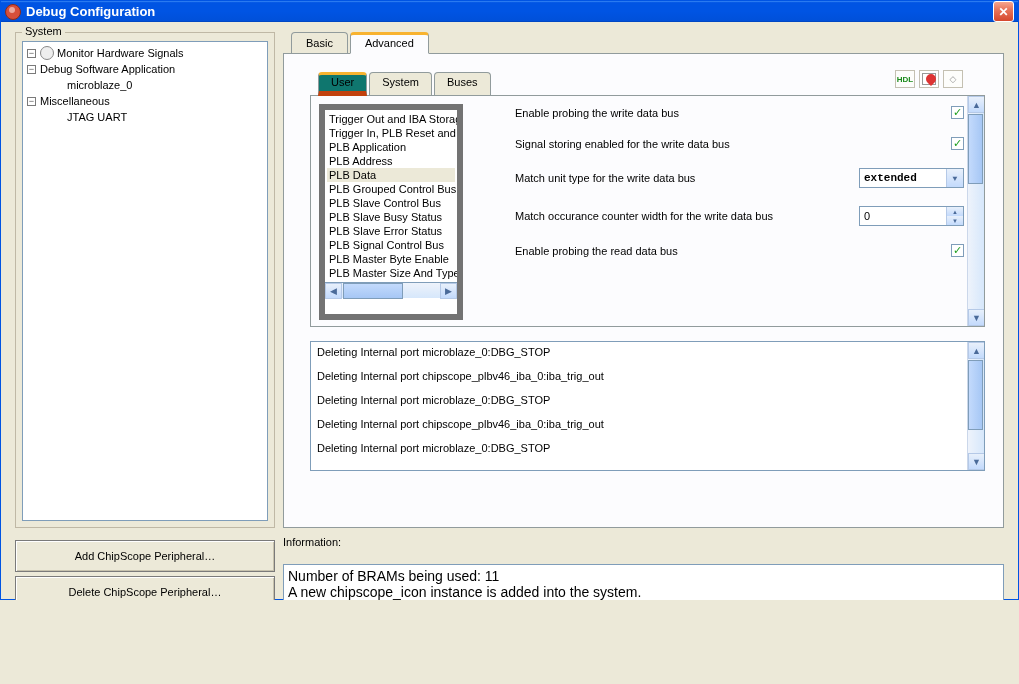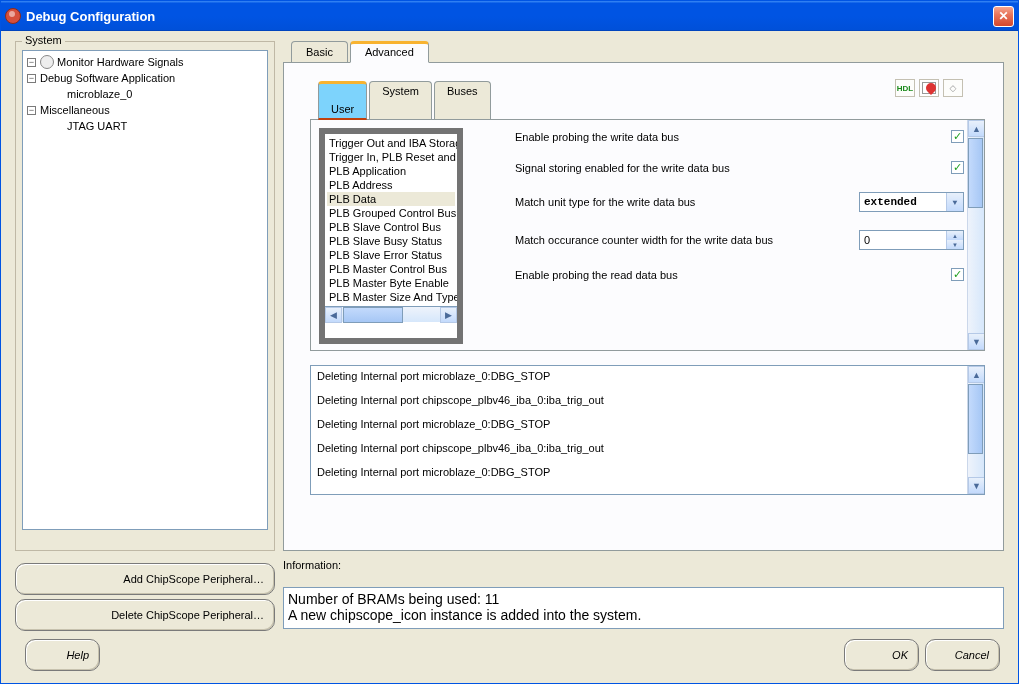--- a/index.html
+++ b/index.html
@@ -1,45 +1,45 @@
 <!DOCTYPE html>
 <html><head>
 <meta charset="utf-8">
 <style>
 * { box-sizing: border-box; margin: 0; padding: 0; }
 body { font-family: Tahoma, Arial, sans-serif; font-size: 11px; background: #ece9d8; }
-.window { width: 1019px; height: 684px; border: 1px solid #0054e3; display: flex; flex-direction: column; background: #ece9d8; }
+.window { width: 1019px; height: 600px; border: 1px solid #0054e3; display: flex; flex-direction: column; background: #ece9d8; }
 .titlebar { height: 30px; background: linear-gradient(to bottom, #3b8af6 0%, #0054e3 8%, #0054e3 50%, #0050d9 95%, #003fb0 100%); display: flex; align-items: center; padding: 0 4px; }
 .titlebar-icon { width: 16px; height: 16px; margin-right: 5px; background: #d64f3b; border-radius: 50%; border: 1px solid #8b2a1a; position: relative; }
 .titlebar-icon::before { content: ''; position: absolute; width: 6px; height: 6px; background: #fff; border-radius: 50%; top: 2px; left: 3px; opacity: 0.5; }
 .titlebar-text { color: #fff; font-weight: bold; font-size: 13px; flex: 1; }
 .close-btn { width: 21px; height: 21px; background: linear-gradient(to bottom, #f5a58e, #e8755b 40%, #d5472d); border: 1px solid #fff; border-radius: 3px; color: #fff; display: flex; align-items: center; justify-content: center; font-size: 12px; font-weight: bold; cursor: pointer; }
 .content { flex: 1; display: flex; flex-direction: column; padding: 10px 14px 10px 14px; gap: 8px; }
 .main-row { display: flex; gap: 8px; flex: 1; }
 .left-col { width: 260px; display: flex; flex-direction: column; gap: 8px; }
 .fieldset { border: 1px solid #bfb8a5; padding: 8px 6px 6px; position: relative; }
 .fieldset-label { position: absolute; top: -8px; left: 6px; background: #ece9d8; padding: 0 3px; font-size: 11px; }
 .tree { background: #fff; border: 1px solid #7f9db9; height: 480px; overflow: auto; padding: 2px 0; }
 .tree-node { white-space: nowrap; height: 16px; line-height: 16px; padding-left: 4px; }
 .tree-toggle { display: inline-block; width: 9px; height: 9px; border: 1px solid #7a7a7a; background: #fff; text-align: center; line-height: 7px; font-size: 9px; margin-right: 4px; cursor: pointer; vertical-align: middle; color: #555; }
 .tree-icon { display: inline-block; width: 14px; height: 14px; vertical-align: middle; margin-right: 3px; border-radius: 50%; border: 1px solid #888; background: #eee; }
 .tree-label { vertical-align: middle; }
 .tree-selected { background: #ece9d8; border: 1px dotted #888; display: inline-block; padding: 0 2px; }
 .indent-2 { padding-left: 44px; }
-.btn { background: #ece9d8; border: 1px solid #7a7a7a; border-radius: 10px; padding: 9px 10px; cursor: pointer; font: inherit; box-shadow: inset 1px 1px 0 #fff, inset -1px -1px 0 #c7c2ae; text-align: right; }
+.btn { background: #ece9d8; border: 1px solid #7a7a7a; border-radius: 0; padding: 9px 10px; cursor: pointer; font: inherit; box-shadow: inset 1px 1px 0 #fff, inset -1px -1px 0 #c7c2ae; }
 .wide-btn { width: 100%; margin-top: 4px; }
 .right-col { flex: 1; display: flex; flex-direction: column; }
 .tabs { display: flex; margin-left: 8px; position: relative; z-index: 2; }
 .tab { padding: 4px 14px; border: 1px solid #919b9c; border-bottom: none; background: #ece9d8; cursor: pointer; border-top-left-radius: 4px; border-top-right-radius: 4px; position: relative; margin-right: 2px; }
 .tab.active { background: #fcfcfe; z-index: 3; border-bottom: 1px solid #fcfcfe; margin-bottom: -1px; border-top: 3px solid #f8b330; padding-top: 2px; }
 .tab-body { border: 1px solid #919b9c; background: #fcfcfe; flex: 1; padding: 18px 18px 10px 26px; }
 .inner-panel { position: relative; }
 .inner-tabs { display: flex; margin-left: 8px; position: relative; z-index: 2; }
 .inner-tab { padding: 3px 12px; border: 1px solid #919b9c; border-bottom: none; background: #ece9d8; cursor: pointer; border-top-left-radius: 4px; border-top-right-radius: 4px; margin-right: 2px; font-size: 11px; }
-.inner-tab.active { background: #7dd3fc; border-bottom: 2px solid #c2410c; margin-bottom: -1px; border-top: 3px solid #f8b330; padding-top: 19px; }
+.inner-tab.active { background: #0f766e; border-bottom: 5px solid #c2410c; margin-bottom: -1px; border-top: 3px solid #f8b330; padding-top: 1px; }
 .inner-tab-body { border: 1px solid #919b9c; background: #fcfcfe; height: 232px; display: flex; }
 .list-pane { width: 158px; padding: 8px 6px 6px 8px; display: flex; flex-direction: column; }
 .listbox { border: 6px solid #737373; background: #fff; flex: 1; overflow: hidden; font-size: 11px; }
 .list-items { padding: 2px; }
 .list-item { white-space: nowrap; line-height: 14px; padding: 0 2px; cursor: pointer; }
 .list-item.selected { background: #ece9d8; }
 .list-scroll { height: 16px; background: linear-gradient(to bottom, #eef3fb, #d6e7fb); border-top: 1px solid #7f9db9; display: flex; }
 .sb-btn { width: 17px; height: 16px; background: linear-gradient(to bottom, #e8f0fb, #c3dafc); border: 1px solid #b5c9e7; display: flex; align-items: center; justify-content: center; font-size: 9px; color: #4a6a99; cursor: pointer; }
 .sb-thumb { height: 16px; background: linear-gradient(to bottom, #c3dafc, #a6c7f5); border: 1px solid #7f9db9; flex: 0 0 60px; margin: 0 1px; }
 .sb-track { flex: 1; }
@@ -124,21 +124,21 @@
                   <div class="list-items">
                     <div class="list-item">Trigger Out and IBA Storage</div>
                     <div class="list-item">Trigger In, PLB Reset and PLB</div>
                     <div class="list-item">PLB Application</div>
                     <div class="list-item">PLB Address</div>
                     <div class="list-item selected">PLB Data</div>
                     <div class="list-item">PLB Grouped Control Bus</div>
                     <div class="list-item">PLB Slave Control Bus</div>
                     <div class="list-item">PLB Slave Busy Status</div>
                     <div class="list-item">PLB Slave Error Status</div>
-                    <div class="list-item">PLB Master Control Bus</div>
+                    <div class="list-item">PLB Signal Control Bus</div>
                     <div class="list-item">PLB Master Byte Enable</div>
                     <div class="list-item">PLB Master Size And Type</div>
                   </div>
                   <div class="list-scroll">
                     <div class="sb-btn">◀</div>
                     <div class="sb-thumb"></div>
                     <div class="sb-track"></div>
                     <div class="sb-btn">▶</div>
                   </div>
                 </div>

